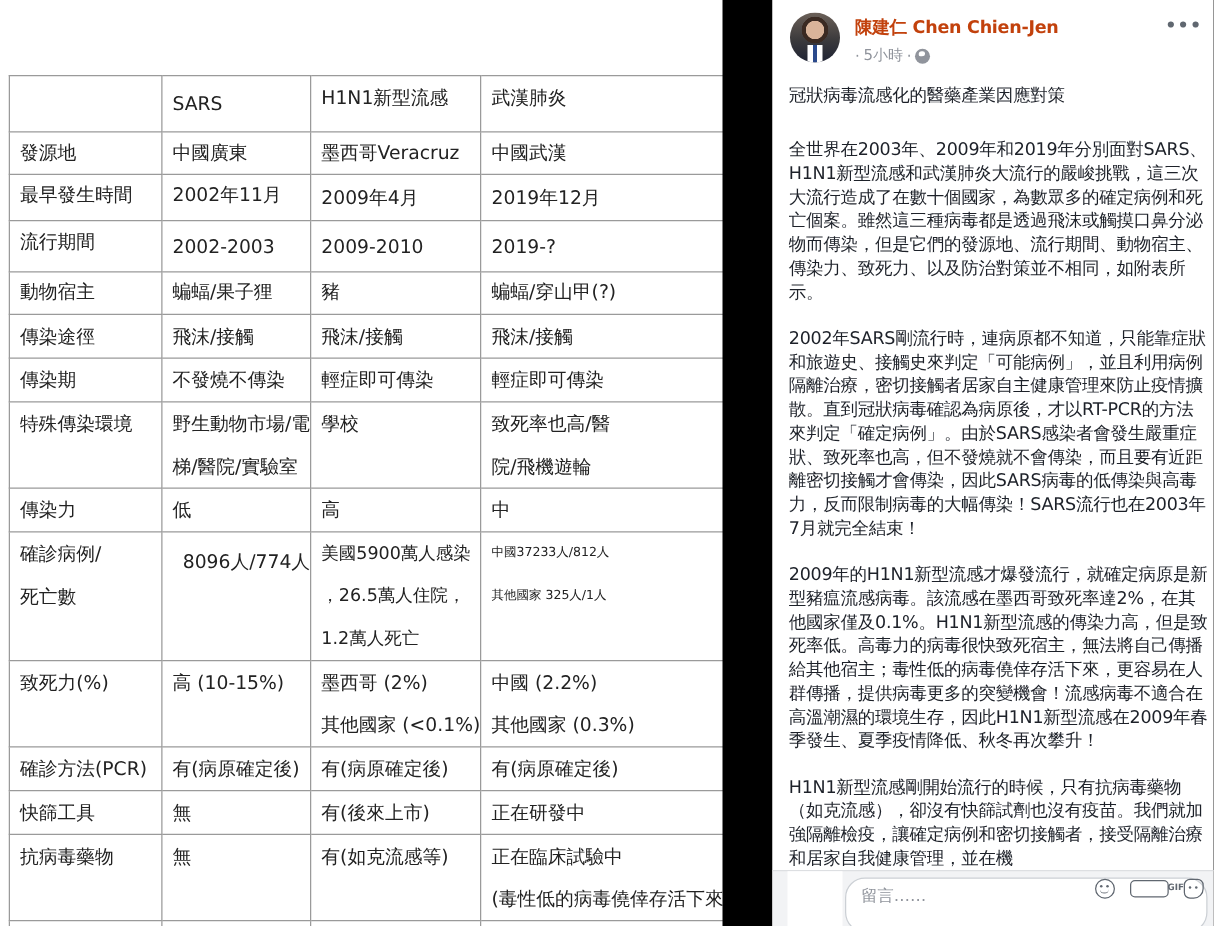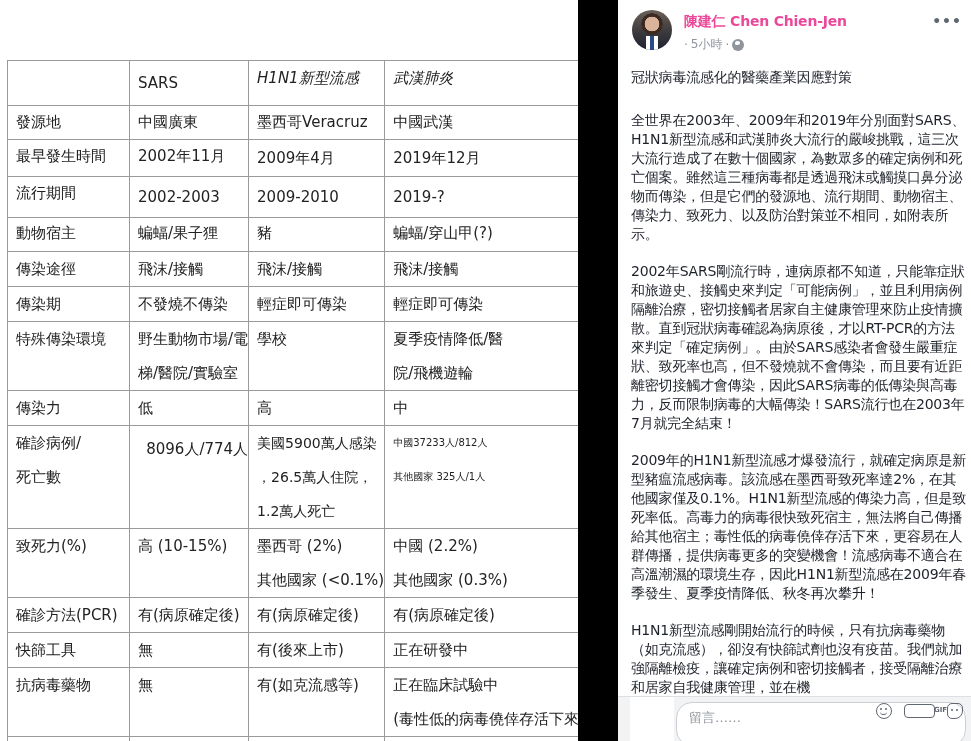--- a/index.html
+++ b/index.html
@@ -22,21 +22,21 @@
     padding: 0 0 0 8px;
     vertical-align: top;
     line-height: 34px;
     white-space: nowrap;
   }
   .cmp-table td.c0 { width: 122px; }
   .cmp-table td.c1 { width: 109px; }
   .cmp-table td.c2 { width: 135px; }
   .cmp-table td.c3 { width: 136px; }
   .cmp-table tr.hdr td { height: 38px; line-height: 44px; }
-  .cmp-table tr.hdr td.c2, .cmp-table tr.hdr td.c3 { line-height: 34px; font-style: italic; }
+  .cmp-table tr.hdr td.c2, .cmp-table tr.hdr td.c3 { line-height: 34px; }
   .cmp-table tr.r1 td { height: 33px; line-height: 33px; margin-top: 20px; }
   .cmp-table tr.r2 td { height: 34px; line-height: 36px; }
   .cmp-table tr.r2 td.c0, .cmp-table tr.r2 td.c1 { line-height: 32px; }
   .cmp-table tr.r3 td { height: 36px; line-height: 40px; }
   .cmp-table tr.r3 td.c0 { line-height: 32px; }
   .cmp-table tr.r4 td { height: 34px; line-height: 30px; }
   .cmp-table tr.r5 td { height: 34px; }
   .cmp-table tr.r6 td { height: 33px; }
   .cmp-table tr.r7 td { height: 68px; }
   .cmp-table tr.r8 td { height: 35px; }
@@ -68,21 +68,21 @@
     background: radial-gradient(circle at 50% 35%, #d9b49a 0 22%, #3a2a22 23% 32%, transparent 33%),
                 linear-gradient(180deg, #6b6058 0%, #3b3a3c 55%, #1e2233 100%);
     overflow: hidden;
   }
   .avatar .shirt {
     position: absolute; left: 14px; top: 26px; width: 12px; height: 14px;
     background: linear-gradient(90deg, #fff 0 35%, #2b4a8c 35% 65%, #fff 65%);
   }
   .author-name {
     position: absolute; left: 52px; top: 3px; font-size: 14px; font-weight: bold;
-    color: #ec4899; white-space: nowrap; letter-spacing: -0.2px;
+    color: #c2410c; white-space: nowrap; letter-spacing: -0.2px;
   }
   .post-meta {
     position: absolute; left: 52px; top: 26px; font-size: 12px; color: #90949c;
     display: flex; align-items: center; gap: 3px; white-space: nowrap;
   }
   .globe-icon {
     display: inline-block; width: 12px; height: 12px; border-radius: 50%;
     background: #90949c; position: relative;
   }
   .globe-icon::after {
@@ -177,21 +177,21 @@
         <td class="c3">輕症即可傳染</td>
       </tr>
       <tr class="r7">
         <td class="c0">特殊傳染環境</td>
         <td class="c1">
           <span class="cell-line">野生動物市場/電</span>
           <span class="cell-line">梯/醫院/實驗室</span>
         </td>
         <td class="c2">學校</td>
         <td class="c3">
-          <span class="cell-line">夏季疫情降低/醫</span>
+          <span class="cell-line">致死率也高/醫</span>
           <span class="cell-line">院/飛機遊輪</span>
         </td>
       </tr>
       <tr class="r8">
         <td class="c0">傳染力</td>
         <td class="c1">低</td>
         <td class="c2">高</td>
         <td class="c3">中</td>
       </tr>
       <tr class="r9">

